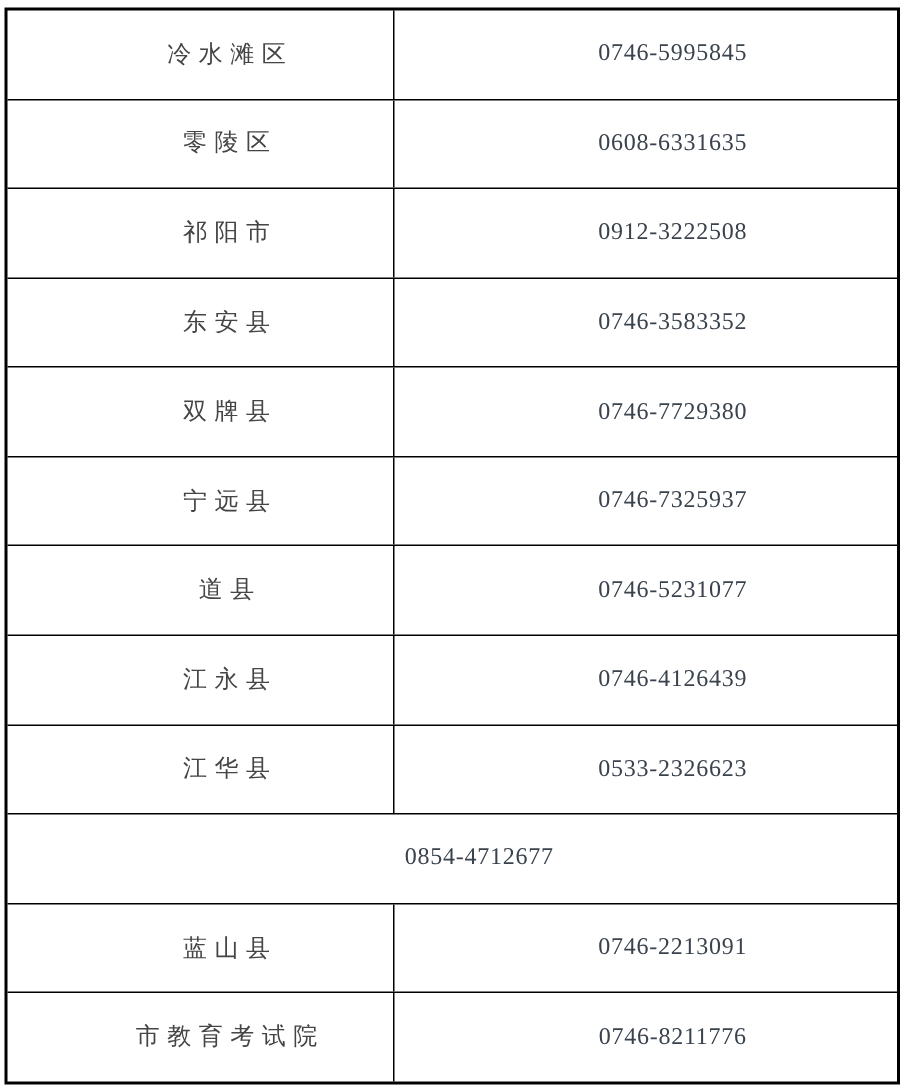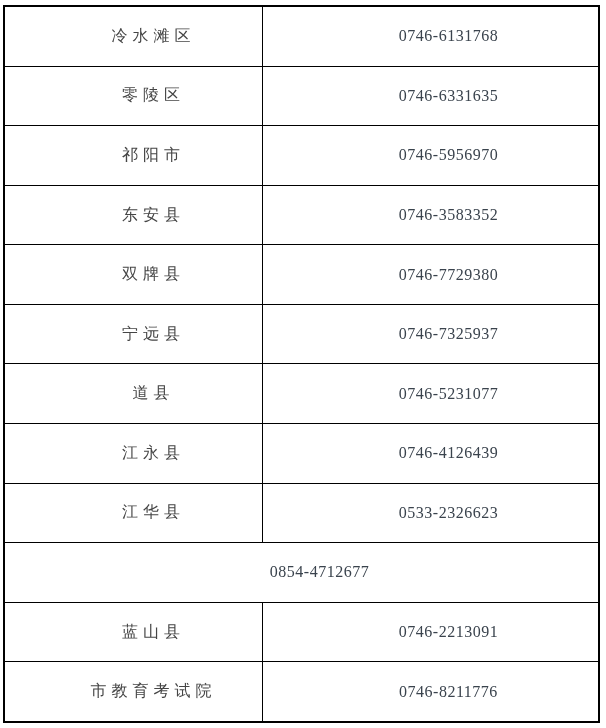--- a/index.html
+++ b/index.html
@@ -68,39 +68,39 @@
 </head>
 <body>
 
 <div class="phone-table">
 
   <div class="row">
     <div class="cell district">
         <span class="txt">冷水滩区</span>
       </div>
     <div class="cell phone">
-        <span class="txt">0746-6131768</span>
+        <span class="txt">0746-5995845</span>
       </div>
   </div>
 
   <div class="row">
     <div class="cell district">
         <span class="txt">零陵区</span>
       </div>
     <div class="cell phone">
-        <span class="txt">0746-6331635</span>
+        <span class="txt">0608-6331635</span>
       </div>
   </div>
 
   <div class="row">
     <div class="cell district">
         <span class="txt">祁阳市</span>
       </div>
     <div class="cell phone">
-        <span class="txt">0746-5956970</span>
+        <span class="txt">0912-3222508</span>
       </div>
   </div>
 
   <div class="row">
     <div class="cell district">
         <span class="txt">东安县</span>
       </div>
     <div class="cell phone">
         <span class="txt">0746-3583352</span>
       </div>

